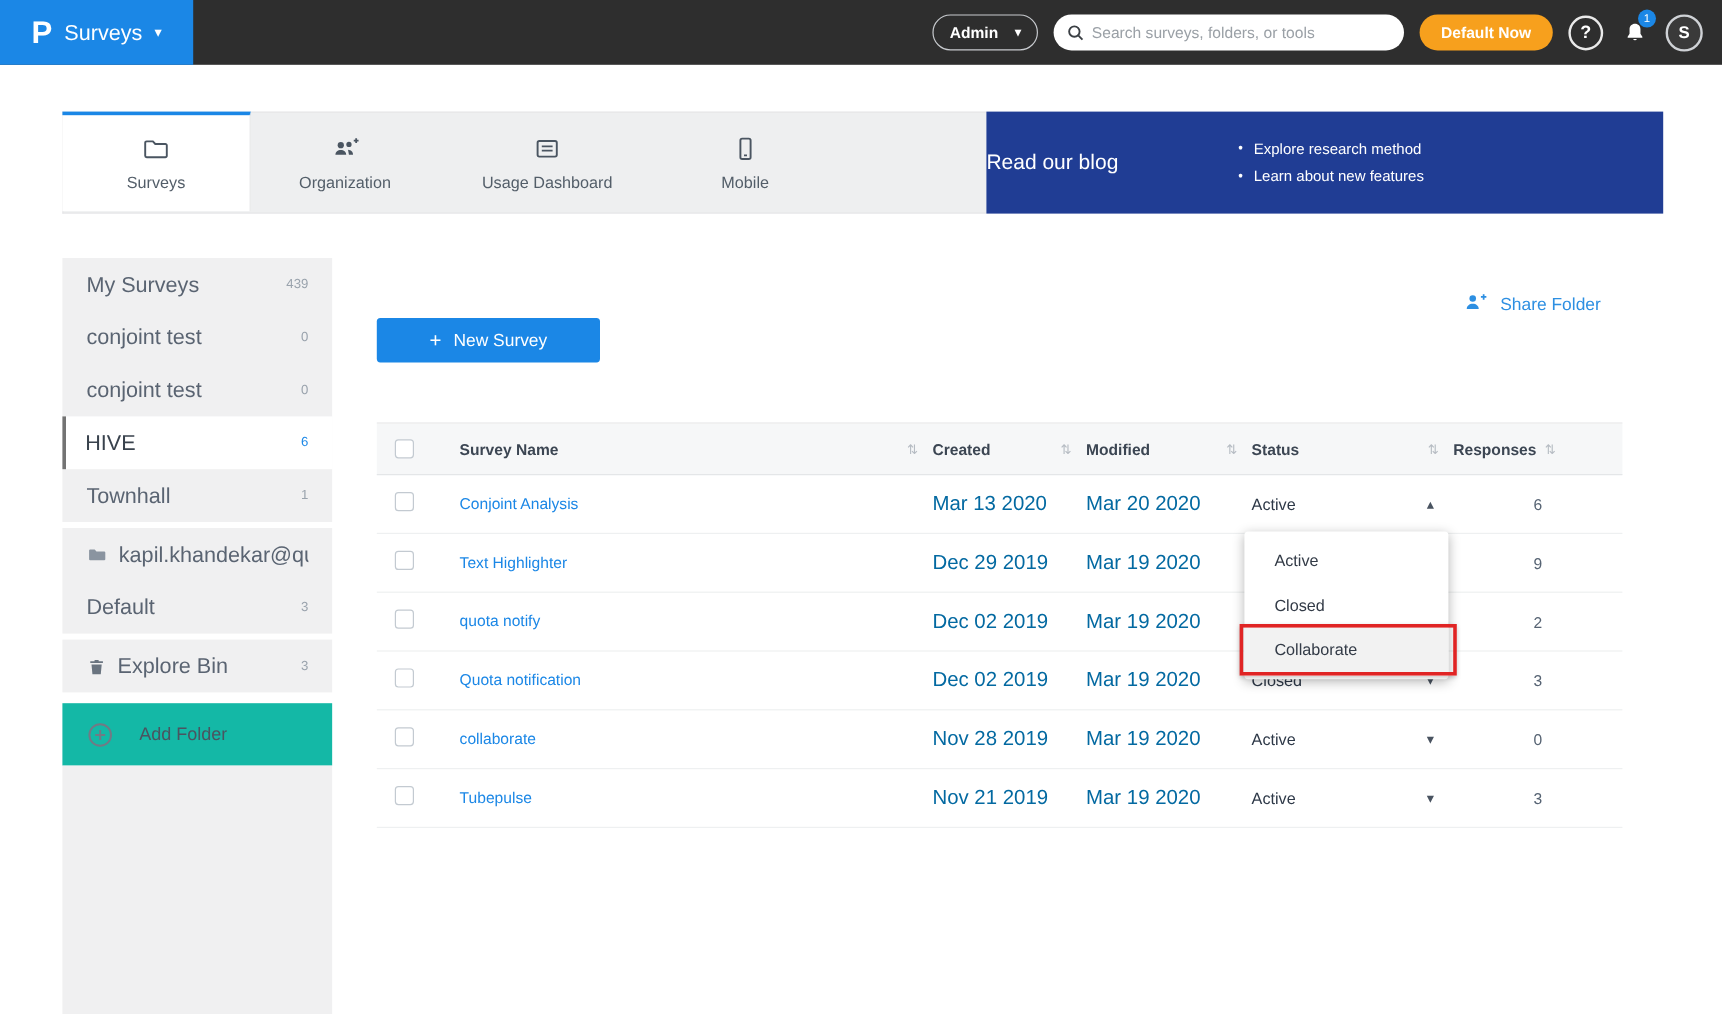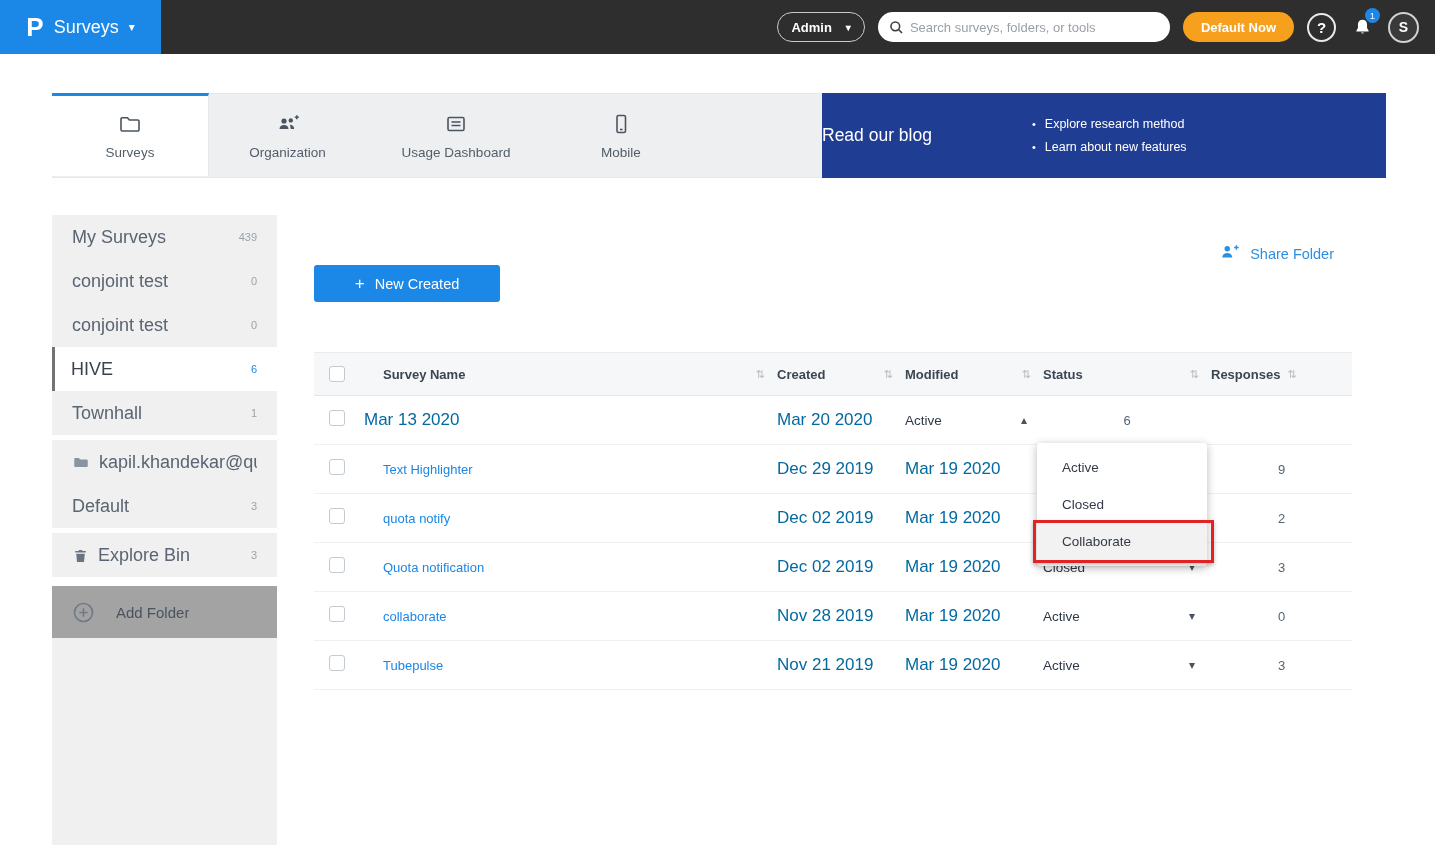--- a/index.html
+++ b/index.html
@@ -42,21 +42,21 @@
   .sidebar { position: absolute; left: 52px; top: 215px; width: 225px; height: 630px; display: flex; flex-direction: column; background: #fff; }
   .sgroup { background: #f0f0f1; margin-bottom: 5px; }
   .sgroup.gap-lg { margin-bottom: 9px; }
   .s-item { height: 44px; display: flex; align-items: center; padding: 0 20px; cursor: pointer; }
   .s-item .s-icon { margin-right: 9px; display: flex; }
   .s-label { flex: 1; font-size: 18px; color: #5a6472; white-space: nowrap; overflow: hidden; }
   .s-count { font-size: 11px; color: #9aa3ad; }
   .s-item.active { background: #fff; border-left: 3px solid #737373; padding-left: 16px; }
   .s-item.active .s-label { color: #39424d; }
   .s-item.active .s-count { color: #1b87e6; }
-  .addfolder-group { background: #a3a3a3; margin-bottom: 0; text-align: center; }
+  .addfolder-group { background: #14b8a6; margin-bottom: 0; text-align: center; }
   .addfolder { height: 52px; gap: 12px; }
   .addfolder .s-label { font-size: 15px; color: #4a5460; flex: none; }
   .side-filler { flex: 1; background: #f0f0f1; }
 
   
   .main { position: absolute; left: 277px; top: 215px; width: 1109px; height: 630px; background: #fff; }
   .share-link { position: absolute; right: 52px; top: 27px; display: flex; align-items: flex-end; gap: 9px; cursor: pointer; }
   .share-link span { color: #2d8fe2; font-size: 14.5px; }
   .new-survey { position: absolute; left: 37px; top: 50px; width: 186px; height: 37px; background: #1b87e6; border: none; border-radius: 3px; color: #fff; font-size: 14.5px; font-family: "Liberation Sans", sans-serif; display: flex; align-items: center; justify-content: center; gap: 10px; cursor: pointer; }
   .new-survey .plus { font-size: 17px; font-weight: normal; }
@@ -244,21 +244,21 @@
             <circle cx="9" cy="7.5" r="3"></circle>
             <path d="M3.5 17c0-3 2.5-4.8 5.5-4.8s5.5 1.8 5.5 4.8z"></path>
           </g>
           <path d="M16.5 6h5M19 3.5v5" stroke="#2d8fe2" stroke-width="1.6"></path>
         </svg>
       <span>Share Folder</span>
     </div>
 
     <button class="new-survey">
       <span class="plus">+</span>
-      <span>New Created</span>
+      <span>New Survey</span>
     </button>
 
     <div class="table">
       <div class="thead">
         <div class="th cbcol">
             <span class="cb"></span>
           </div>
         <div class="th namecol">
           <span>Survey Name</span>
           <span class="sort">⇅</span>
@@ -276,20 +276,21 @@
           <span class="sort">⇅</span>
         </div>
         <div class="th inline-sort">
           <span>Responses</span>
           <span class="sort">⇅</span>
         </div>
       </div>
 
       <div class="trow">
         <div class="cell cbcol"><span class="cb"></span></div>
+        <div class="cell namecol"><span class="name">Conjoint Analysis</span></div>
         <div class="cell date">Mar 13 2020</div>
         <div class="cell date">Mar 20 2020</div>
         <div class="cell statuscol">
           <span class="status-txt">Active</span>
           <span class="st-caret">▴</span>
         </div>
         <div class="cell resp">6</div>
       </div>
 
       <div class="trow">

